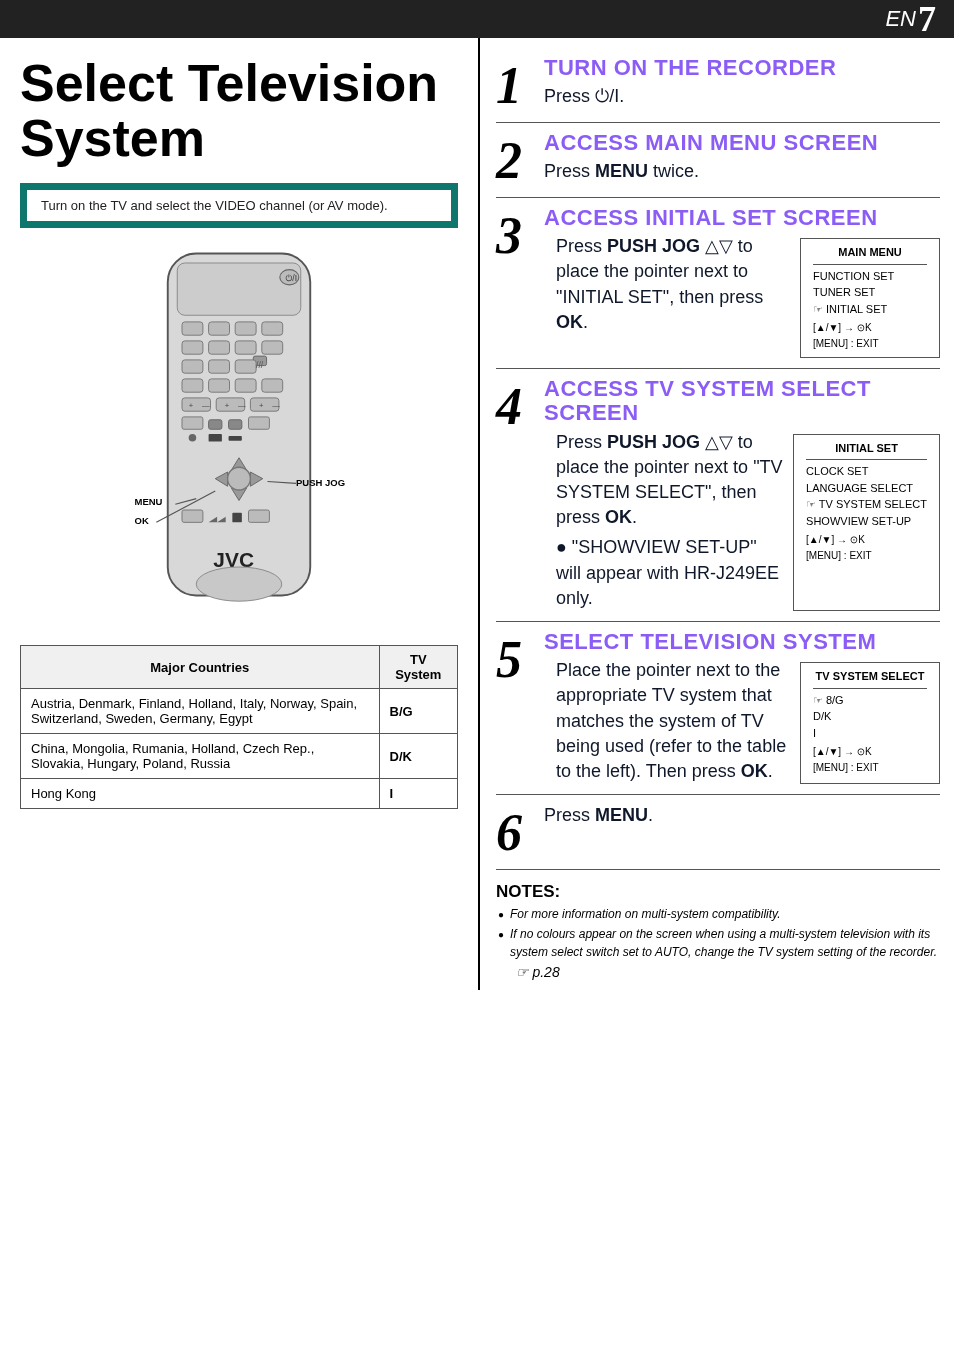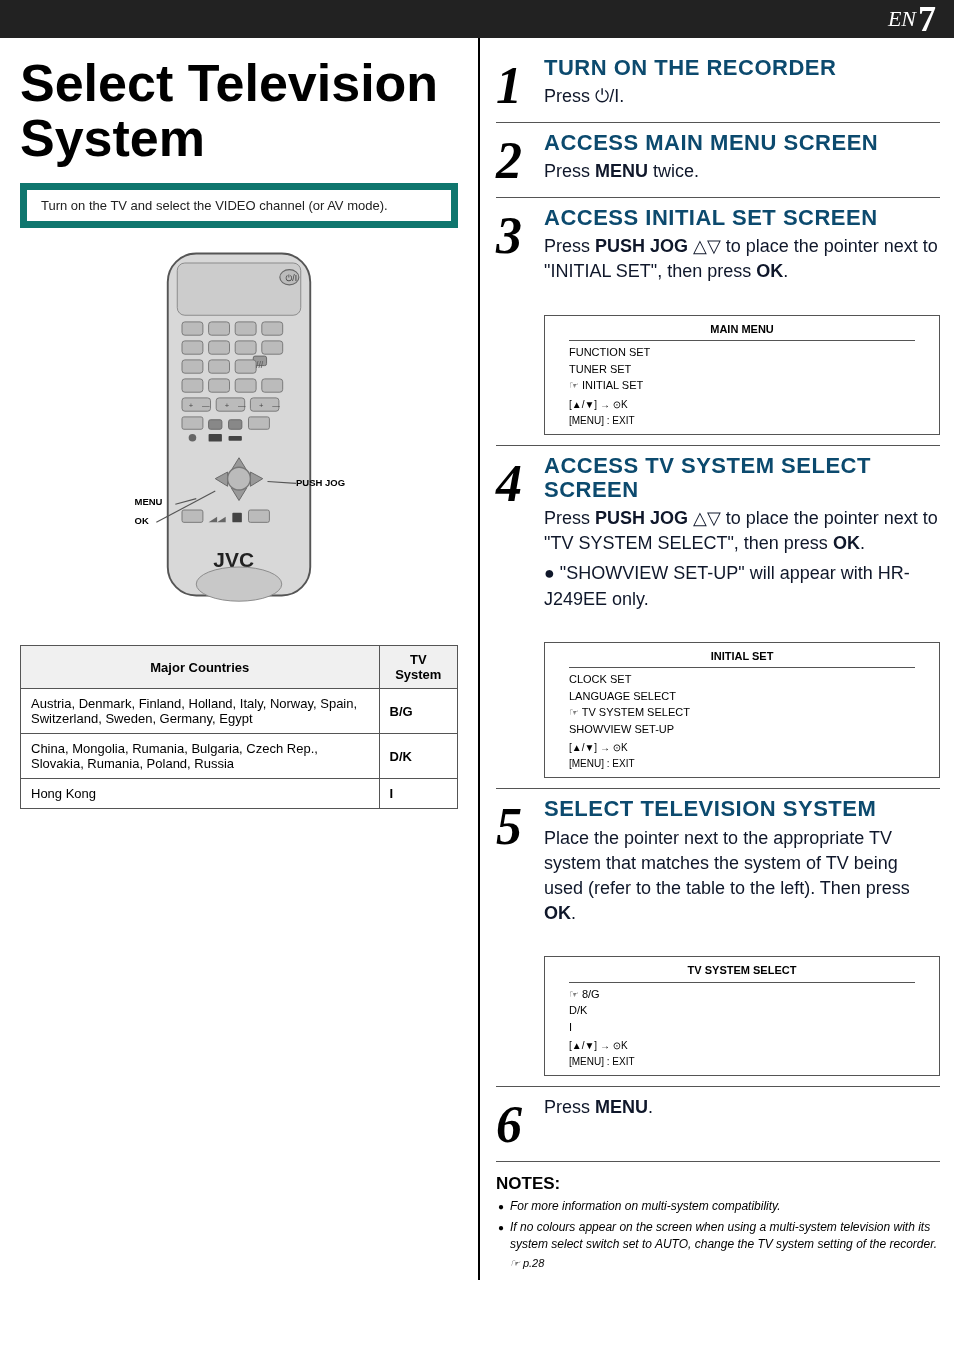--- a/index.html
+++ b/index.html
@@ -19,21 +19,21 @@
       width: 100%;
       display: flex;
       align-items: center;
       justify-content: flex-end;
       padding-right: 18px;
     }
     .header-en {
       color: #fff;
       font-style: italic;
       font-size: 22px;
-      font-family: Liberation Serif, serif;
+      font-family: Liberation Sans, sans-serif;
     }
     .header-num {
       color: #fff;
       font-size: 36px;
       font-family: 'Times New Roman', serif;
       font-weight: bold;
       margin-left: 2px;
     }
 
     
@@ -134,38 +134,38 @@
 
     .step-content {
       flex: 1;
     }
 
     .step-heading {
       font-size: 22px;
       font-weight: 900;
       text-transform: uppercase;
       line-height: 1.1;
-      color: #0c4a6e;
+      color: #8b5cf6;
       margin-bottom: 4px;
       letter-spacing: 0.5px;
     }
 
     .step-body {
       font-size: 18px;
       color: #0f172a;
       line-height: 1.4;
     }
     .step-body b {
       font-weight: bold;
     }
 
     
     .screen-box {
       border: 1.5px solid #555;
-      padding: 5px 24px;
+      padding: 5px 12px;
       font-size: 11px;
       min-width: 140px;
       margin-top: 4px;
       line-height: 1.6;
       background: #fff;
     }
     .screen-box .menu-title {
       text-align: center;
       font-weight: bold;
       border-bottom: 1px solid #555;
@@ -177,22 +177,23 @@
       font-size: 11px;
       line-height: 1.5;
     }
     .screen-box .menu-footer {
       font-size: 10px;
       margin-top: 3px;
     }
 
     .step-with-screen {
       display: flex;
-      flex-direction: column;
-      gap: 26px;
+      flex-direction: row;
+      gap: 8px;
+      margin-left: 12px;
     }
     .step-text-part {
       flex: 1;
     }
 
     
     .notes-section {
       margin-top: 8px;
       padding-top: 4px;
     }
@@ -215,23 +216,23 @@
     }
     .notes-list li::before {
       content: '●';
       position: absolute;
       left: 2px;
       font-style: normal;
       font-size: 10px;
       top: 2px;
     }
     .notes-ref {
-      font-size: 11px;
+      font-size: 14px;
       font-style: italic;
-      margin-left: 14px;
+      margin-left: 20px;
     }
   </style>
 </head>
 <body>
 
 <div class="header-bar">
   <span class="header-en">EN</span>
   <span class="header-num">7</span>
 </div>
 
@@ -331,21 +332,21 @@
           <th>Major Countries</th>
           <th>TV System</th>
         </tr>
       </thead>
       <tbody id="table-body">
       <tr>
             <td>Austria, Denmark, Finland, Holland, Italy, Norway, Spain, Switzerland, Sweden, Germany, Egypt</td>
             <td>B/G</td>
           </tr>
           <tr>
-            <td>China, Mongolia, Rumania, Bulgaria, Czech Rep., Slovakia, Rumania, Poland, Russia</td>
+            <td>China, Mongolia, Rumania, Holland, Czech Rep., Slovakia, Hungary, Poland, Russia</td>
             <td>D/K</td>
           </tr>
           <tr>
             <td>Hong Kong</td>
             <td>I</td>
           </tr>
         </tbody>
     </table>
   </div>
 

